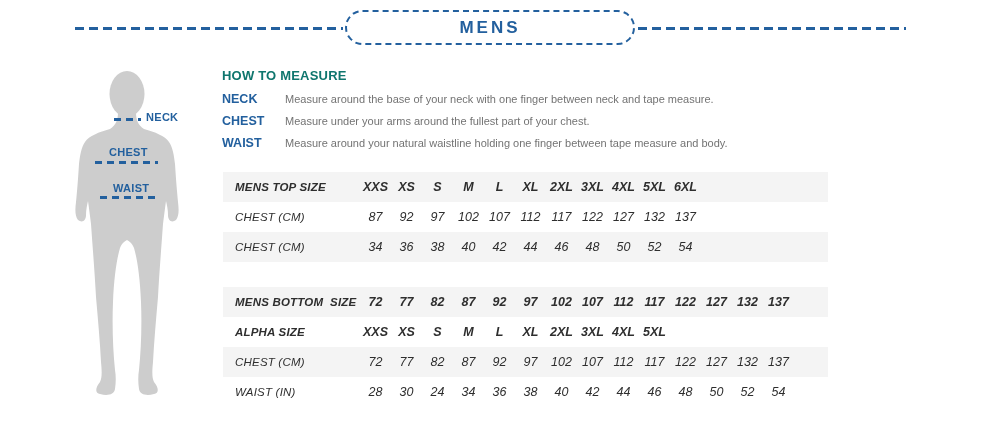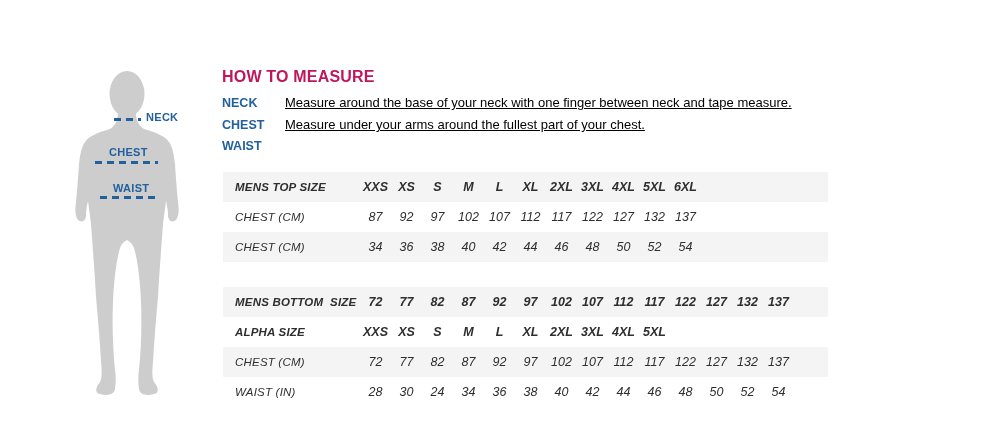--- a/index.html
+++ b/index.html
@@ -44,45 +44,52 @@
     position: absolute; height: 3px;
     background: repeating-linear-gradient(90deg, var(--blue) 0 7px, transparent 7px 12px);
   }
   #fig-neck-dashes  { left: 59px; top: 56px;  width: 27px; }
   #fig-chest-dashes { left: 40px; top: 99px;  width: 63px; }
   #fig-waist-dashes { left: 45px; top: 134px; width: 57px; }
 
   
   #howto { position: absolute; left: 222px; top: 68px; width: 720px; }
   #howto-heading {
-    font-size: 16px; font-weight: 700; color: #be185d; letter-spacing: .2px;
+    font-size: 13px; font-weight: 700; color: #0f766e; letter-spacing: .2px;
     margin-bottom: 9px;
   }
   .ht-row { display: flex; align-items: baseline; height: 22px; }
   .ht-label { width: 63px; flex: 0 0 63px; color: var(--blue); font-weight: 700; font-size: 12.5px; }
-  .ht-text { color: #000000; font-size: 13px; text-decoration: underline; }
+  .ht-text { color: #737373; font-size: 11px; }
 
   
   .sizes-table { position: absolute; left: 223px; width: 605px; }
   #top-table { top: 172px; }
   #bottom-table { top: 287px; }
   .trow { display: flex; align-items: center; height: 30px; width: 605px; font-style: italic; }
   .trow.shade { background: var(--shade); }
   .row-label {
     width: 137px; flex: 0 0 137px; padding-left: 12px;
     font-size: 11.5px; color: var(--ink); white-space: pre; letter-spacing: .2px;
   }
   .cell { width: 31px; flex: 0 0 31px; text-align: center; font-size: 12.5px; color: var(--ink); }
   .trow.bold .row-label, .trow.bold .cell { font-weight: 700; }
 </style>
 </head>
 <body>
 
 <div id="page">
 
+  <div id="titlebar">
+    <div id="line-left" class="dash-line"></div>
+    <div id="title-pill">
+      <span class="title-text">MENS</span>
+    </div>
+    <div id="line-right" class="dash-line"></div>
+  </div>
 
   <div id="figure">
     <svg width="150" height="340" viewBox="0 0 150 340">
       <ellipse cx="72" cy="32" rx="17.5" ry="23" fill="#cdcdcd"></ellipse>
       <path fill="#cdcdcd" d="
         M 63,50
         C 63,58 61,63 55,67
         C 44,70 34,74 30,80
         C 26,86 25,94 24,102
         C 23,118 22,130 21,140
@@ -130,20 +137,21 @@
     <div class="ht-row">
       <span class="ht-label">NECK</span>
       <span class="ht-text">Measure around the base of your neck with one finger between neck and tape measure.</span>
     </div>
     <div class="ht-row">
       <span class="ht-label">CHEST</span>
       <span class="ht-text">Measure under your arms around the fullest part of your chest.</span>
     </div>
     <div class="ht-row">
       <span class="ht-label">WAIST</span>
+      <span class="ht-text">Measure around your natural waistline holding one finger between tape measure and body.</span>
     </div>
   </div>
 
   <div id="top-table" class="sizes-table">
     <div class="trow shade bold">
         <span class="row-label">MENS TOP SIZE</span>
         <span class="cell">XXS</span>
         <span class="cell">XS</span>
         <span class="cell">S</span>
         <span class="cell">M</span>

